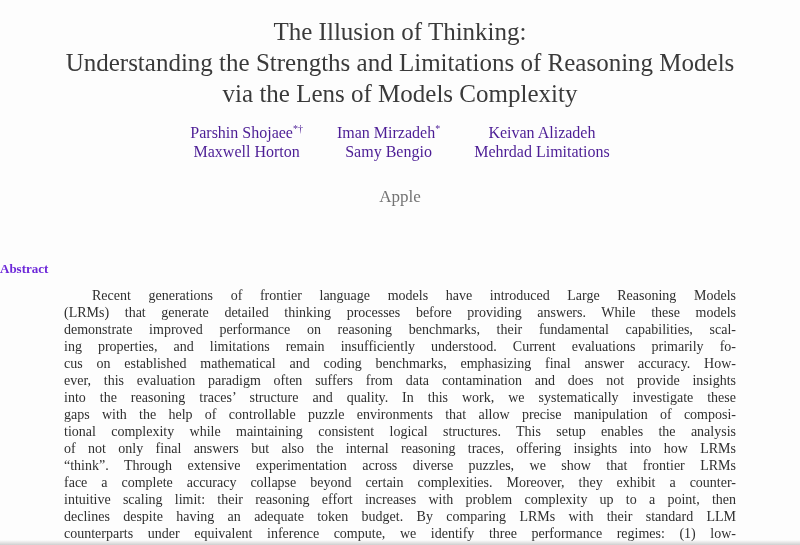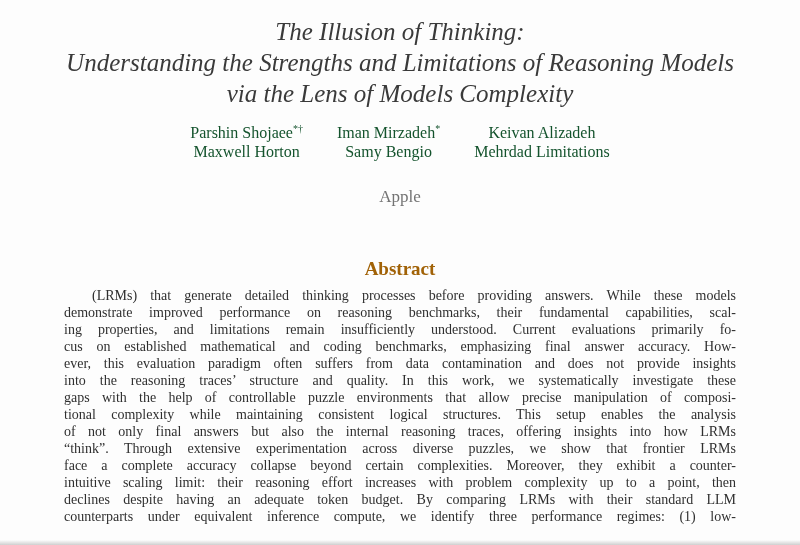--- a/index.html
+++ b/index.html
@@ -14,52 +14,50 @@
     height: 545px;
     overflow: hidden;
     background: #fdfdfd;
   }
   .title-block {
     margin-top: 16px;
     text-align: center;
     font-size: 25px;
     line-height: 31px;
     color: #3a3a3a;
-    font-style: italic;
   }
   .title-line { white-space: nowrap; }
   .authors {
     margin-top: 14px;
     display: grid;
     grid-template-columns: auto auto auto;
     column-gap: 34px;
     justify-content: center;
     font-size: 16px;
     line-height: 19px;
-    color: #14532d;
+    color: #4c1d95;
     text-align: center;
   }
   .author-cell sup {
     font-size: 10px;
     line-height: 0;
   }
   .affiliation {
     margin-top: 25px;
     text-align: center;
     font-size: 17px;
     line-height: 21px;
     color: #737373;
   }
   .abstract-heading {
     margin-top: 52px;
-    text-align: center;
     font-weight: bold;
-    font-size: 19px;
+    font-size: 13px;
     line-height: 20px;
-    color: #a16207;
+    color: #6d28d9;
   }
   .abstract-body {
     width: 672px;
     margin: 8px auto 0 auto;
     font-size: 14px;
     line-height: 17px;
     color: #2f2f2f;
   }
   .abstract-line {
     text-align: justify;
@@ -93,20 +91,21 @@
     <div class="author-cell"><span>Maxwell Horton</span><sup></sup></div>
     <div class="author-cell"><span>Samy Bengio</span><sup></sup></div>
     <div class="author-cell"><span>Mehrdad Limitations</span><sup></sup></div>
   </div>
 
   <div class="affiliation">Apple</div>
 
   <div class="abstract-heading">Abstract</div>
 
   <div class="abstract-body">
+    <div class="abstract-line">Recent generations of frontier language models have introduced Large Reasoning Models</div>
     <div class="abstract-line">(LRMs) that generate detailed thinking processes before providing answers. While these models</div>
     <div class="abstract-line">demonstrate improved performance on reasoning benchmarks, their fundamental capabilities, scal-</div>
     <div class="abstract-line">ing properties, and limitations remain insufficiently understood. Current evaluations primarily fo-</div>
     <div class="abstract-line">cus on established mathematical and coding benchmarks, emphasizing final answer accuracy. How-</div>
     <div class="abstract-line">ever, this evaluation paradigm often suffers from data contamination and does not provide insights</div>
     <div class="abstract-line">into the reasoning traces’ structure and quality. In this work, we systematically investigate these</div>
     <div class="abstract-line">gaps with the help of controllable puzzle environments that allow precise manipulation of composi-</div>
     <div class="abstract-line">tional complexity while maintaining consistent logical structures. This setup enables the analysis</div>
     <div class="abstract-line">of not only final answers but also the internal reasoning traces, offering insights into how LRMs</div>
     <div class="abstract-line">“think”. Through extensive experimentation across diverse puzzles, we show that frontier LRMs</div>

